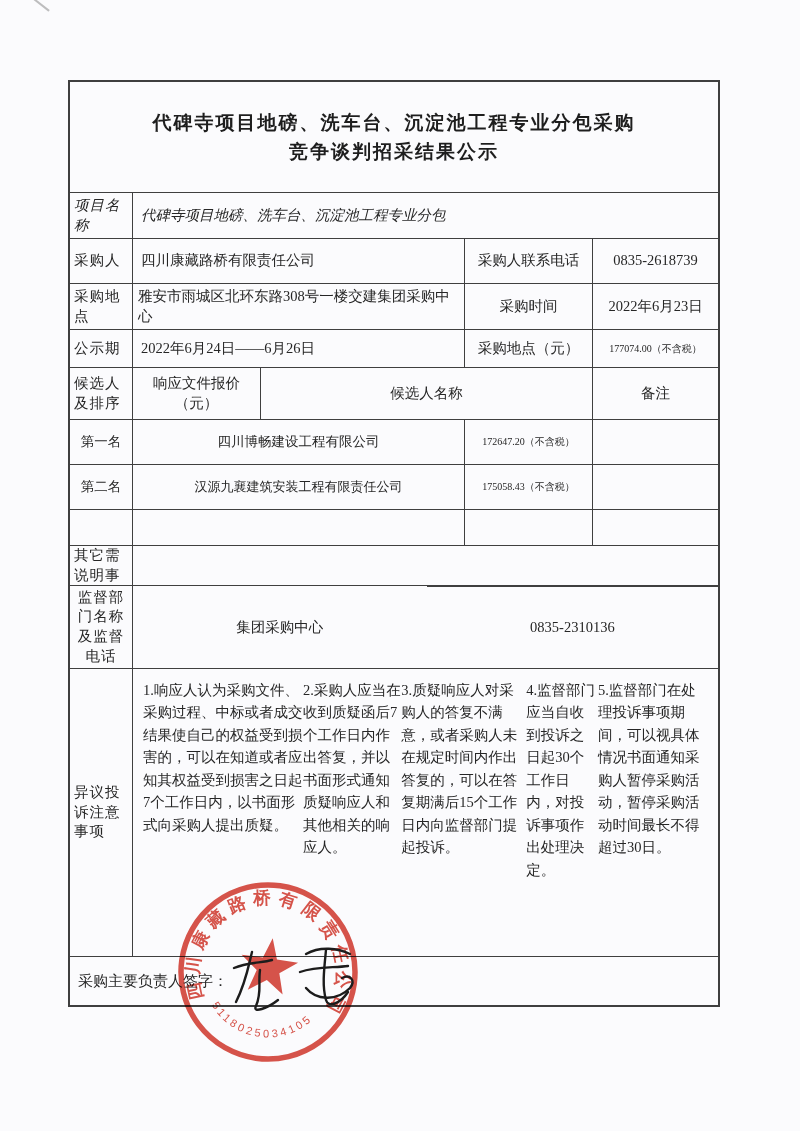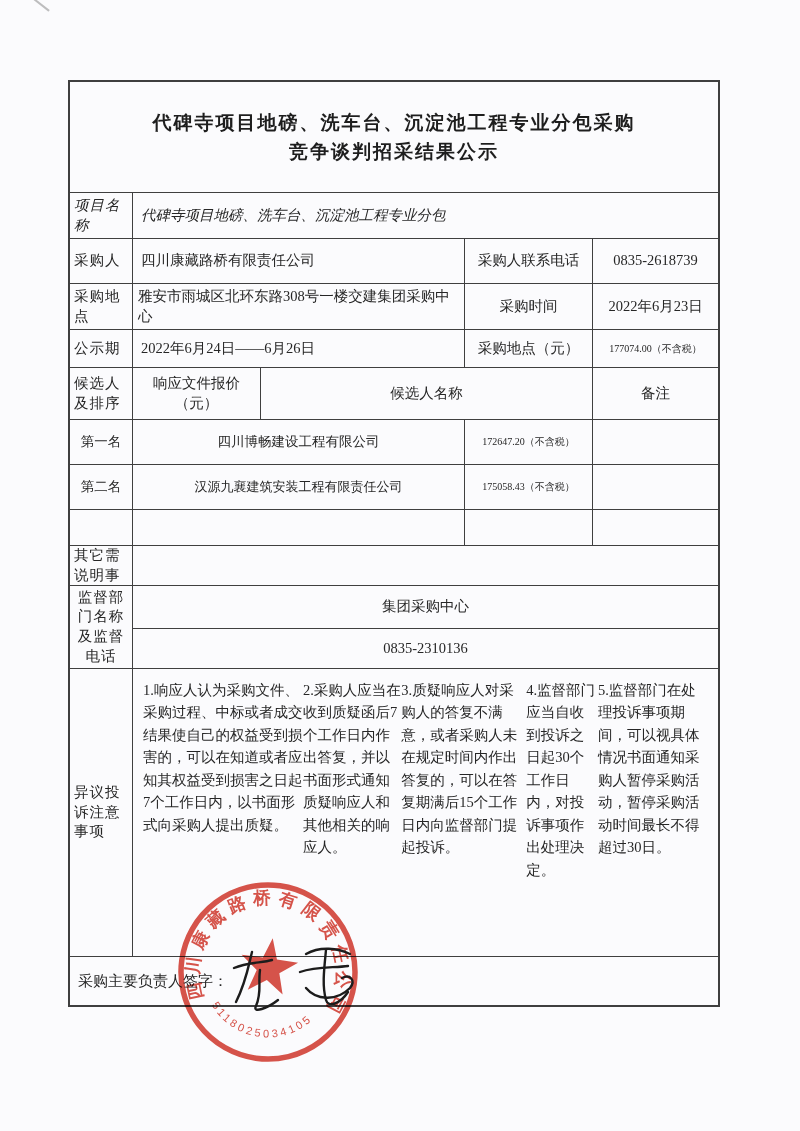--- a/index.html
+++ b/index.html
@@ -43,21 +43,21 @@
     height:110px;display:flex;flex-direction:column;
     align-items:center;justify-content:center;
   }
   .title-line{
     font-size:19px;font-weight:bold;letter-spacing:2px;
     line-height:29px;color:#1e1e1e;
   }
   .lab{letter-spacing:1px;}
   .lab.ljust{justify-content:flex-start;text-align:left;padding-left:4px;}
   .price-cell{font-size:10px;}
-  .sup-right{flex:1 1 auto;display:flex;flex-direction:column;box-sizing:border-box;border-left:1.5px solid #3f3f3f;}
+  .sup-right{flex:1 1 auto;display:flex;box-sizing:border-box;border-left:1.5px solid #3f3f3f;}
   .sup-sub{flex:1 1 auto;display:flex;align-items:center;justify-content:center;box-sizing:border-box;}
   .sup-sub + .sup-sub{border-top:1.5px solid #3f3f3f;}
   .objection-content{
     flex:1 1 auto;box-sizing:border-box;border-left:1.5px solid #3f3f3f;
     display:flex;flex-direction:row;justify-content:center;
     padding:10px 8px 42px 10px;text-align:left;
   }
   .objection-content p{margin:0;line-height:1.55;font-size:14.5px;}
   .sig-row{height:49px;}
   .sig-cell{width:100%;display:flex;align-items:center;padding-left:8px;box-sizing:border-box;font-size:15px;}

